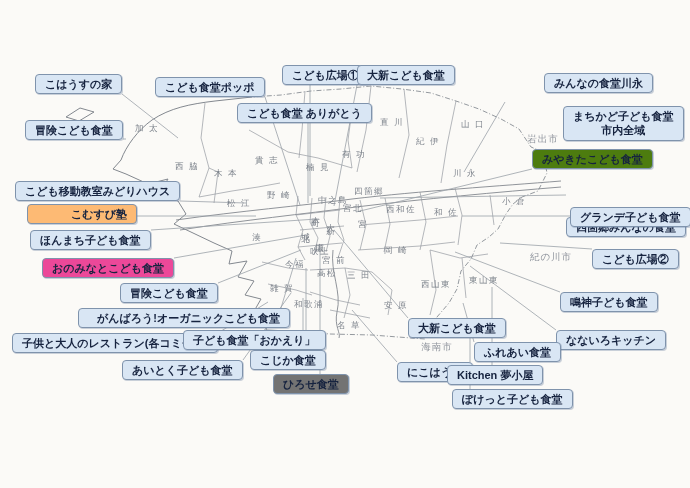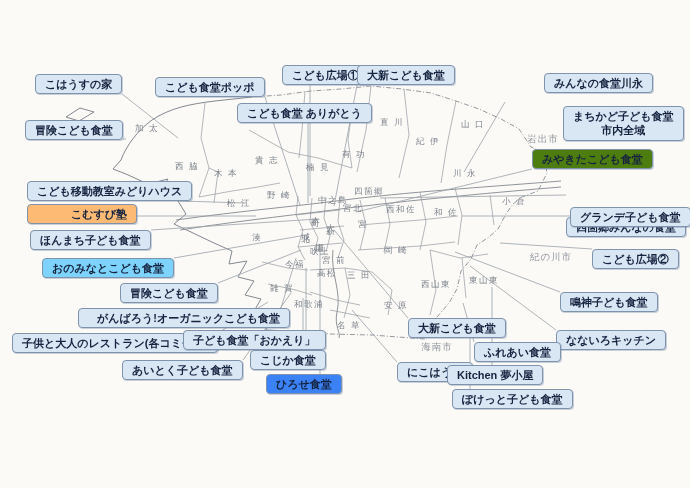--- a/index.html
+++ b/index.html
@@ -153,31 +153,31 @@
         <text x="349" y="328" class="district" fill="#7d838c" font-size="8.5" letter-spacing="1.5" text-anchor="middle">名 草</text>
         <text x="543" y="142" class="city" fill="#8d929b" font-size="9.5" letter-spacing="1" text-anchor="middle">岩出市</text>
         <text x="551" y="260" class="city" fill="#8d929b" font-size="9.5" letter-spacing="1" text-anchor="middle">紀の川市</text>
         <text x="437" y="350" class="city" fill="#8d929b" font-size="9.5" letter-spacing="1" text-anchor="middle">海南市</text>
       </g>
   </svg>
 
   <div id="labels">
       <div class="flabel" style="left: 35px; top: 74px; background: rgb(217, 230, 244); border: 1.2px solid rgb(127, 147, 172); color: rgb(22, 35, 63);">こはうすの家</div>
       <div class="flabel" style="left: 25px; top: 120px; background: rgb(217, 230, 244); border: 1.2px solid rgb(127, 147, 172); color: rgb(22, 35, 63);">冒険こども食堂</div>
-      <div class="flabel" style="left: 15px; top: 181px; background: rgb(217, 230, 244); border: 1.2px solid rgb(127, 147, 172); color: rgb(22, 35, 63); margin-left: 12px;">こども移動教室みどりハウス</div>
+      <div class="flabel" style="left: 15px; top: 181px; background: rgb(217, 230, 244); border: 1.2px solid rgb(127, 147, 172); color: rgb(22, 35, 63);">こども移動教室みどりハウス</div>
       <div class="flabel" style="left: 27px; top: 204px; background: #fdba74; border: 1.2px solid rgb(127, 147, 172); color: rgb(22, 35, 63); padding-left: 43px;">こむすび塾</div>
       <div class="flabel" style="left: 30px; top: 230px; background: rgb(217, 230, 244); border: 1.2px solid rgb(127, 147, 172); color: rgb(22, 35, 63);">ほんまち子ども食堂</div>
-      <div class="flabel" style="left: 42px; top: 258px; background: #7dd3fc; border: 1.2px solid rgb(127, 147, 172); color: rgb(22, 35, 63);">おのみなとこども食堂</div>
+      <div class="flabel" style="left: 42px; top: 258px; background: #ec4899; border: 1.2px solid rgb(127, 147, 172); color: rgb(22, 35, 63);">おのみなとこども食堂</div>
       <div class="flabel" style="left: 120px; top: 283px; background: rgb(217, 230, 244); border: 1.2px solid rgb(127, 147, 172); color: rgb(22, 35, 63);">冒険こども食堂</div>
       <div class="flabel" style="left: 78px; top: 308px; background: rgb(217, 230, 244); border: 1.2px solid rgb(127, 147, 172); color: rgb(22, 35, 63); padding-left: 18px;">がんばろう!オーガニックこども食堂</div>
       <div class="flabel" style="left: 12px; top: 333px; background: rgb(217, 230, 244); border: 1.2px solid rgb(127, 147, 172); color: rgb(22, 35, 63);">子供と大人のレストラン(各コミセン)</div>
       <div class="flabel" style="left: 122px; top: 360px; background: rgb(217, 230, 244); border: 1.2px solid rgb(127, 147, 172); color: rgb(22, 35, 63);">あいとく子ども食堂</div>
       <div class="flabel" style="left: 183px; top: 330px; background: rgb(217, 230, 244); border: 1.2px solid rgb(127, 147, 172); color: rgb(22, 35, 63);">子ども食堂「おかえり」</div>
       <div class="flabel" style="left: 250px; top: 350px; background: rgb(217, 230, 244); border: 1.2px solid rgb(127, 147, 172); color: rgb(22, 35, 63);">こじか食堂</div>
-      <div class="flabel" style="left: 266px; top: 374px; background: #3b82f6; border: 1.2px solid rgb(127, 147, 172); color: rgb(22, 35, 63);">ひろせ食堂</div>
+      <div class="flabel" style="left: 273px; top: 374px; background: #737373; border: 1.2px solid rgb(127, 147, 172); color: rgb(22, 35, 63);">ひろせ食堂</div>
       <div class="flabel" style="left: 397px; top: 362px; background: rgb(217, 230, 244); border: 1.2px solid rgb(127, 147, 172); color: rgb(22, 35, 63);">にこはうす</div>
       <div class="flabel" style="left: 155px; top: 77px; background: rgb(217, 230, 244); border: 1.2px solid rgb(127, 147, 172); color: rgb(22, 35, 63);">こども食堂ポッポ</div>
       <div class="flabel" style="left: 282px; top: 65px; background: rgb(217, 230, 244); border: 1.2px solid rgb(127, 147, 172); color: rgb(22, 35, 63);">こども広場①</div>
       <div class="flabel" style="left: 237px; top: 89px; background: rgb(217, 230, 244); border: 1.2px solid rgb(127, 147, 172); color: rgb(22, 35, 63); margin-top: 14px;">こども食堂 ありがとう</div>
       <div class="flabel" style="left: 357px; top: 65px; background: rgb(217, 230, 244); border: 1.2px solid rgb(127, 147, 172); color: rgb(22, 35, 63);">大新こども食堂</div>
       <div class="flabel" style="left: 505px; top: 73px; background: rgb(217, 230, 244); border: 1.2px solid rgb(127, 147, 172); color: rgb(22, 35, 63); margin-left: 39px;">みんなの食堂川永</div>
       <div class="flabel" style="left: 563px; top: 106px; background: rgb(217, 230, 244); border: 1.2px solid rgb(127, 147, 172); color: rgb(22, 35, 63);">まちかど子ども食堂<span class="l2">市内全域</span></div>
       <div class="flabel" style="left: 532px; top: 149px; background: #4d7c0f; border: 1.2px solid rgb(127, 147, 172); color: rgb(22, 35, 63);">みやきたこども食堂</div>
       <div class="flabel" style="left: 566px; top: 175px; background: rgb(217, 230, 244); border: 1.2px solid rgb(127, 147, 172); color: rgb(22, 35, 63); margin-top: 42px;">四箇郷みんなの食堂</div>
       <div class="flabel" style="left: 570px; top: 207px; background: rgb(217, 230, 244); border: 1.2px solid rgb(127, 147, 172); color: rgb(22, 35, 63);">グランデ子ども食堂</div>

